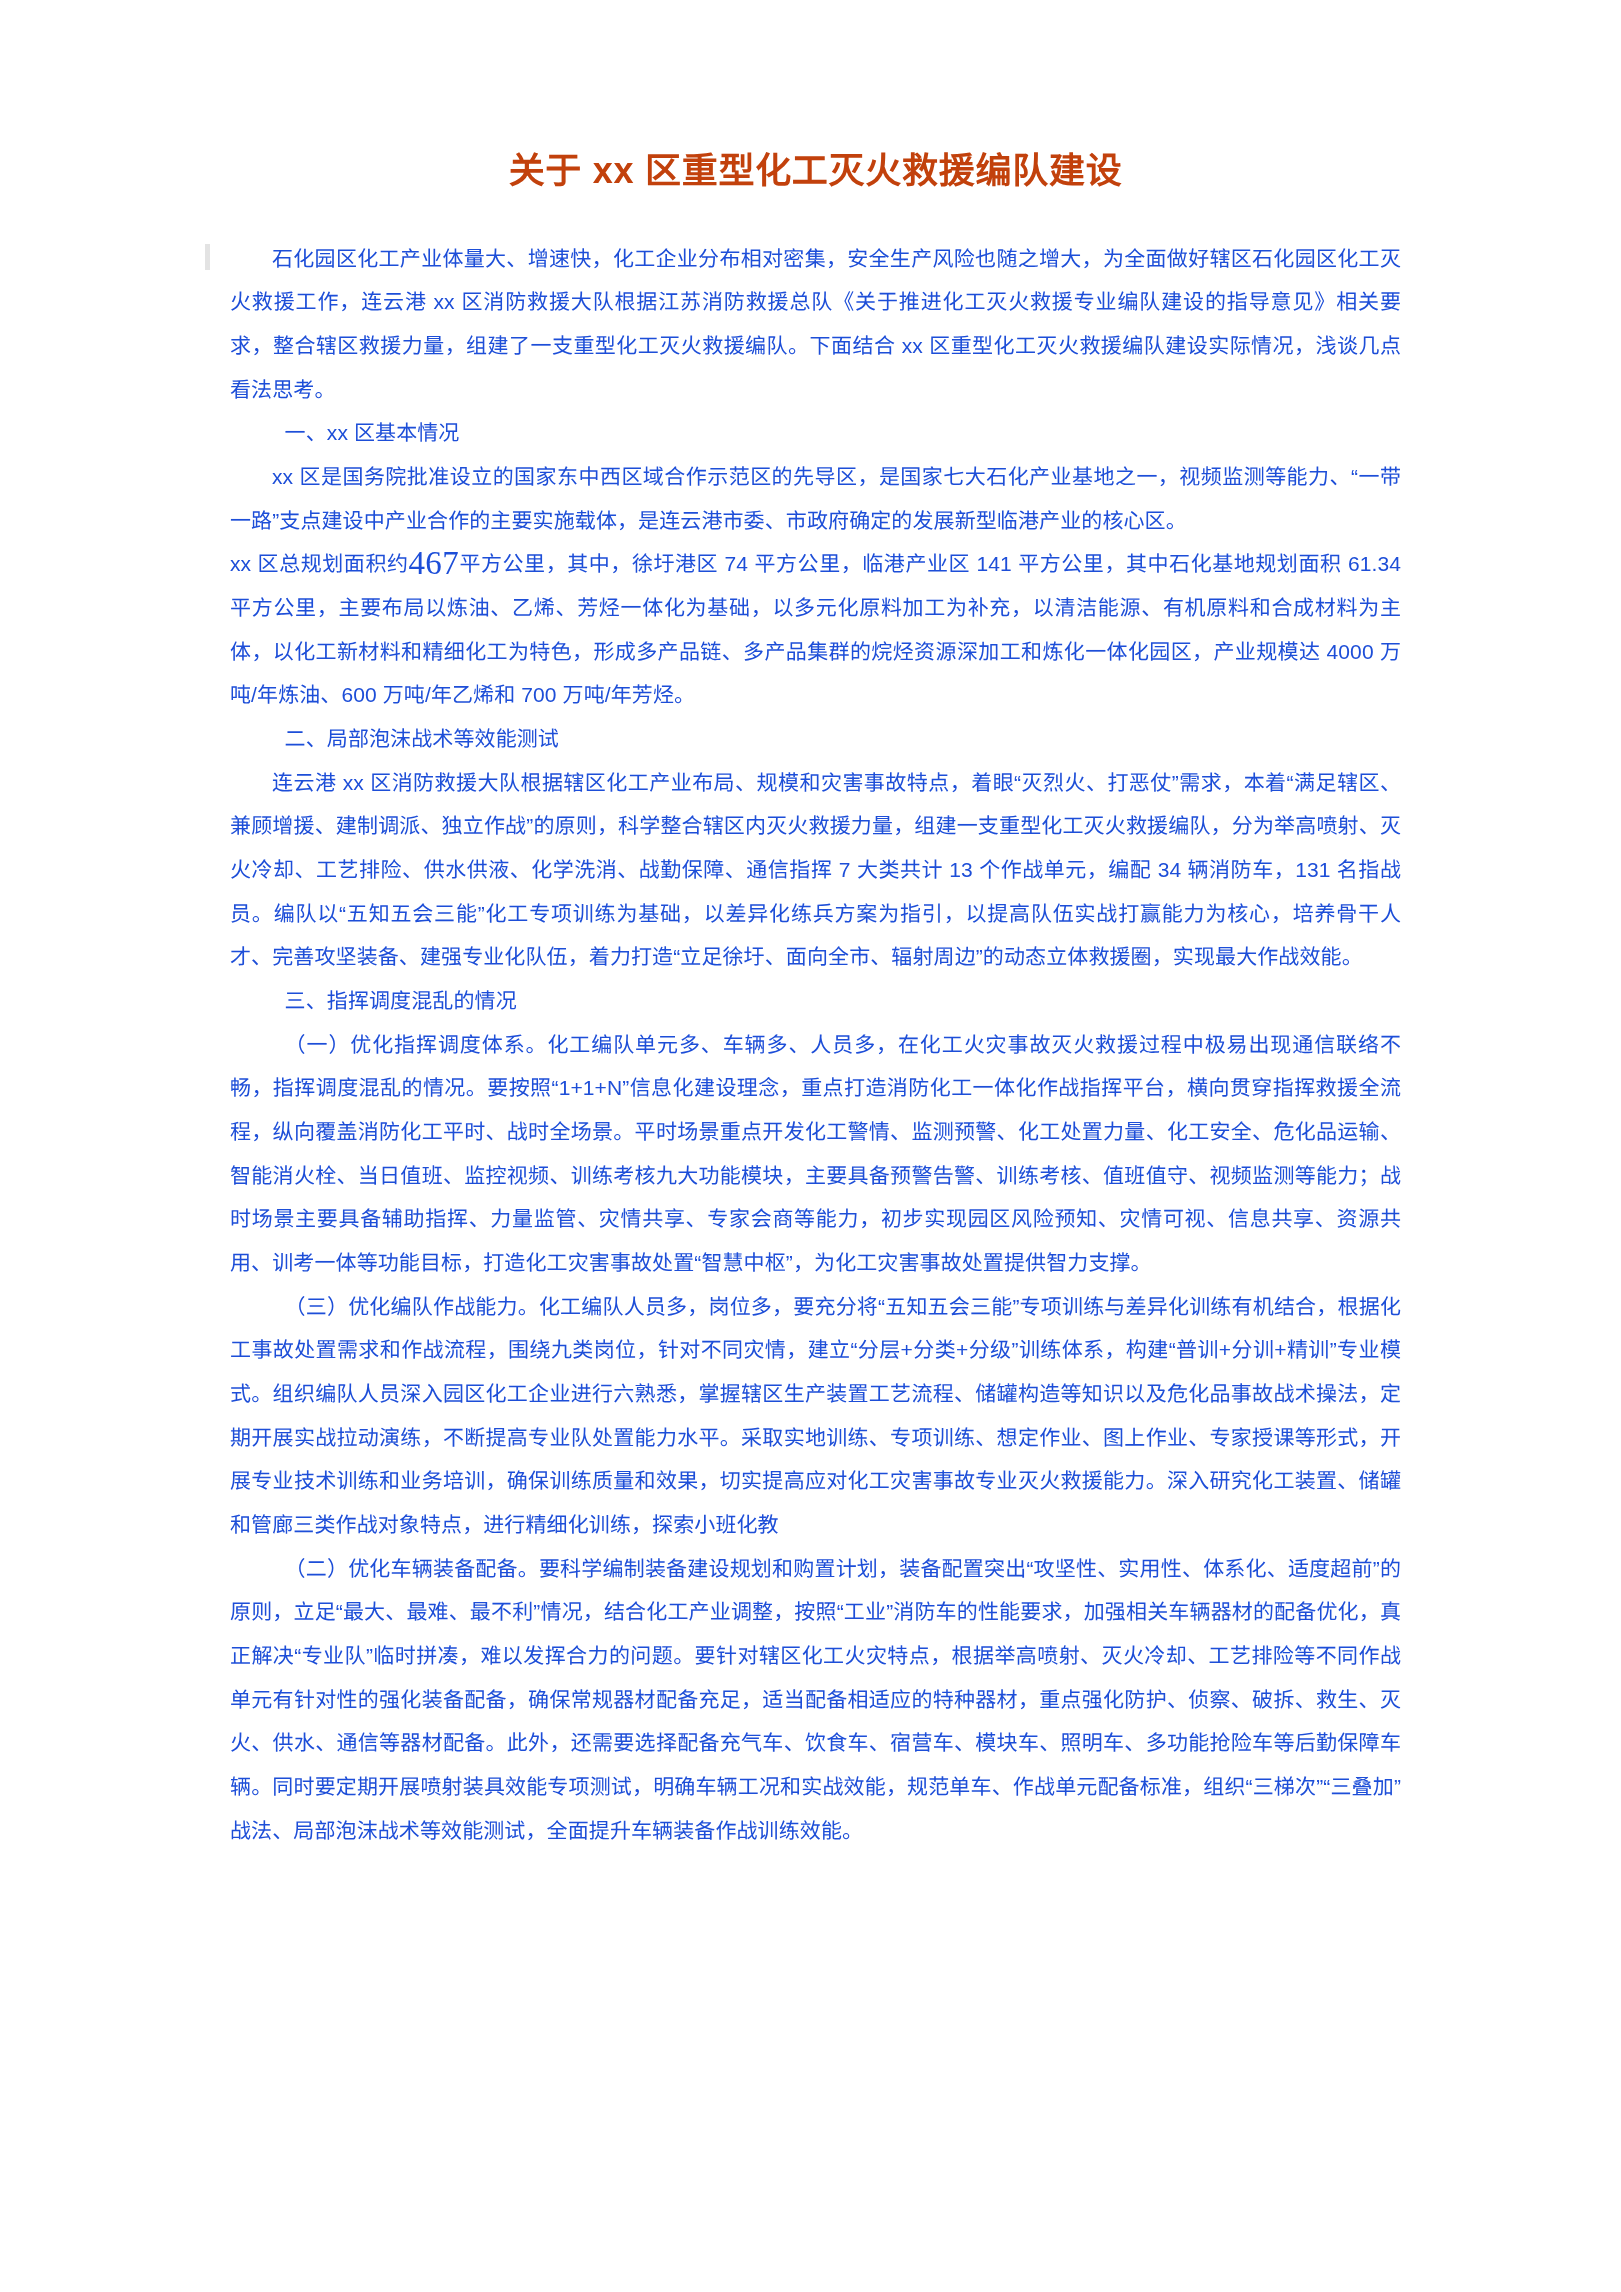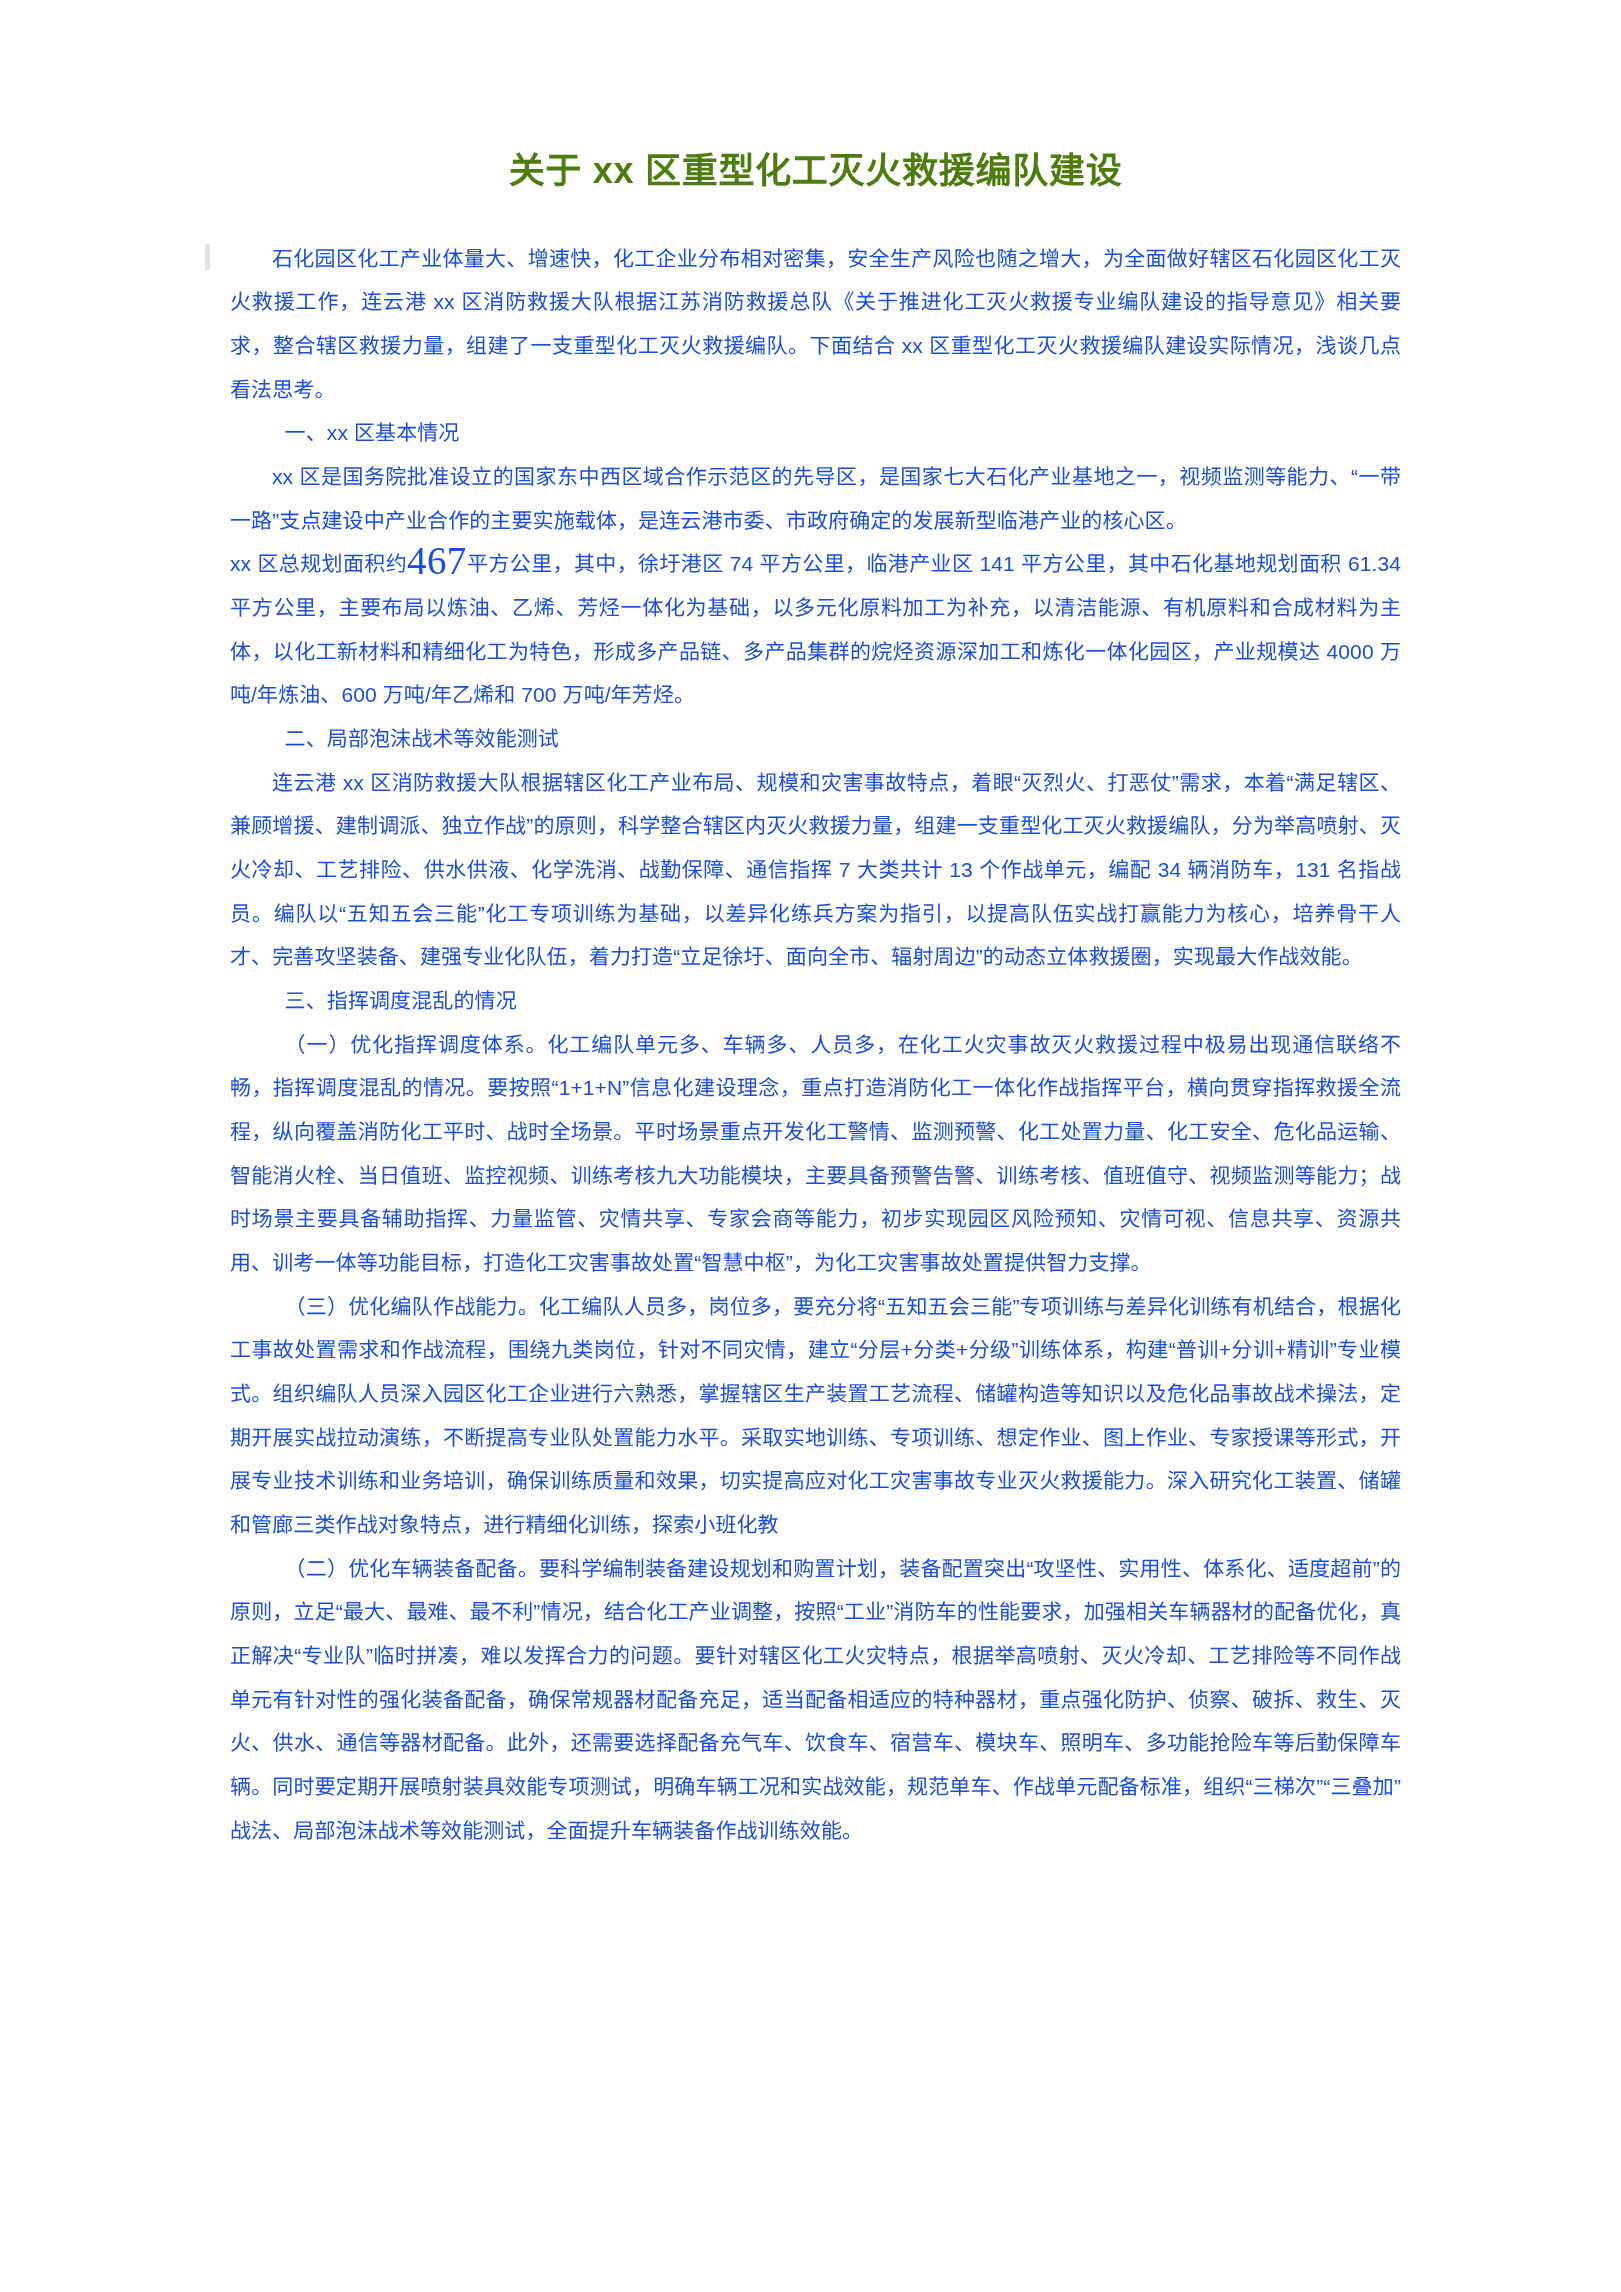--- a/index.html
+++ b/index.html
@@ -58,33 +58,33 @@
     left: -25.5px;
     top: 7.8px;
     width: 5.9px;
     height: 25.5px;
     background: #e3e3e3;
   }
   .lead-wrap { position: relative; }
 
   .big-num {
     font-family: "Liberation Serif", "DejaVu Serif", serif;
-    font-size: 39px;
+    font-size: 33px;
     line-height: 0.9;
     vertical-align: -2.9px;
     letter-spacing: 0.01em;
   }
 </style>
 </head>
 <body>
 
 <div class="page">
   <div class="doc-body">
 
-    <h1 class="doc-title" id="title-el" style="color: #4d7c0f;">关于 xx 区重型化工灭火救援编队建设</h1>
+    <h1 class="doc-title" id="title-el" style="color: #c2410c;">关于 xx 区重型化工灭火救援编队建设</h1>
 
     <div class="lead-wrap">
       <span class="lead-mark"></span>
       <p class="para indent2">石化园区化工产业体量大、增速快，化工企业分布相对密集，安全生产风险也随之增大，为全面做好辖区石化园区化工灭火救援工作，连云港 xx 区消防救援大队根据江苏消防救援总队《关于推进化工灭火救援专业编队建设的指导意见》相关要求，整合辖区救援力量，组建了一支重型化工灭火救援编队。下面结合 xx 区重型化工灭火救援编队建设实际情况，浅谈几点看法思考。</p>
     </div>
 
     <p class="para indent25">一、xx 区基本情况</p>
 
     <p class="para indent2">xx 区是国务院批准设立的国家东中西区域合作示范区的先导区，是国家七大石化产业基地之一，视频监测等能力、“一带一路”支点建设中产业合作的主要实施载体，是连云港市委、市政府确定的发展新型临港产业的核心区。</p>
 

